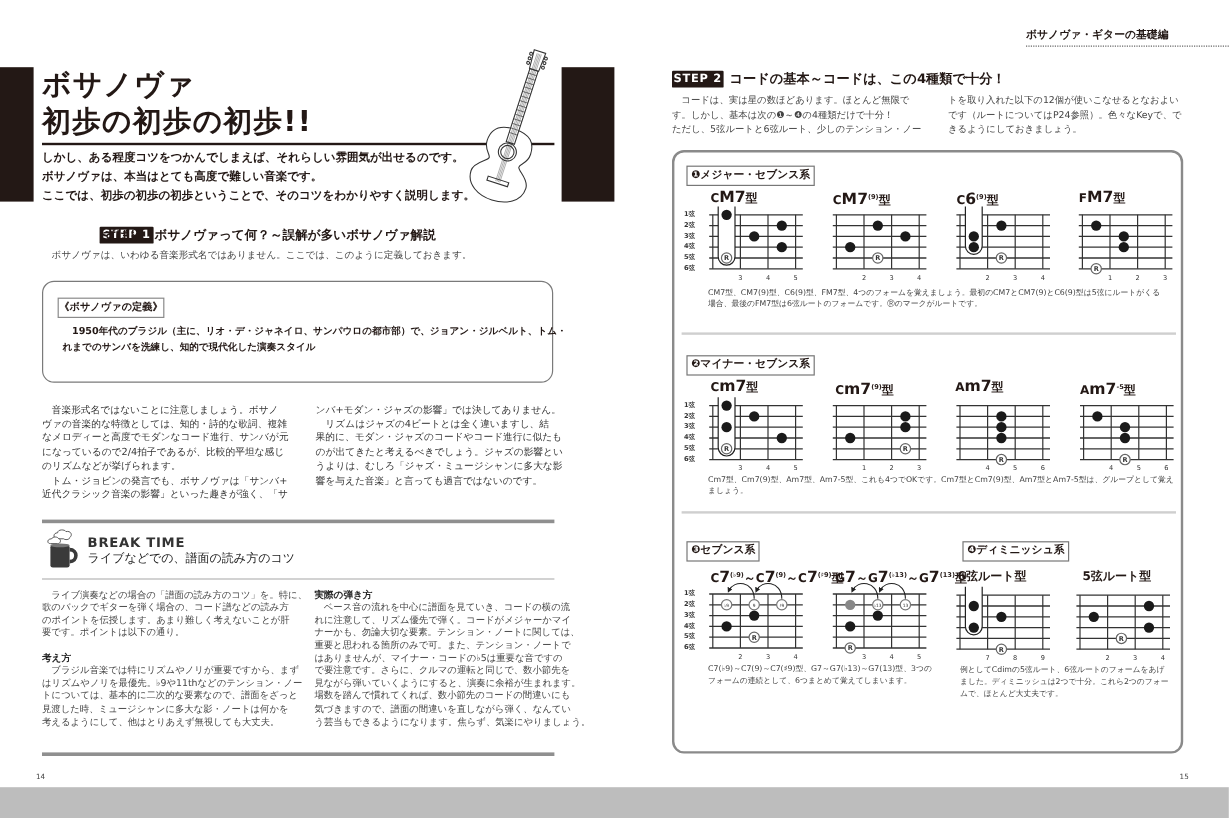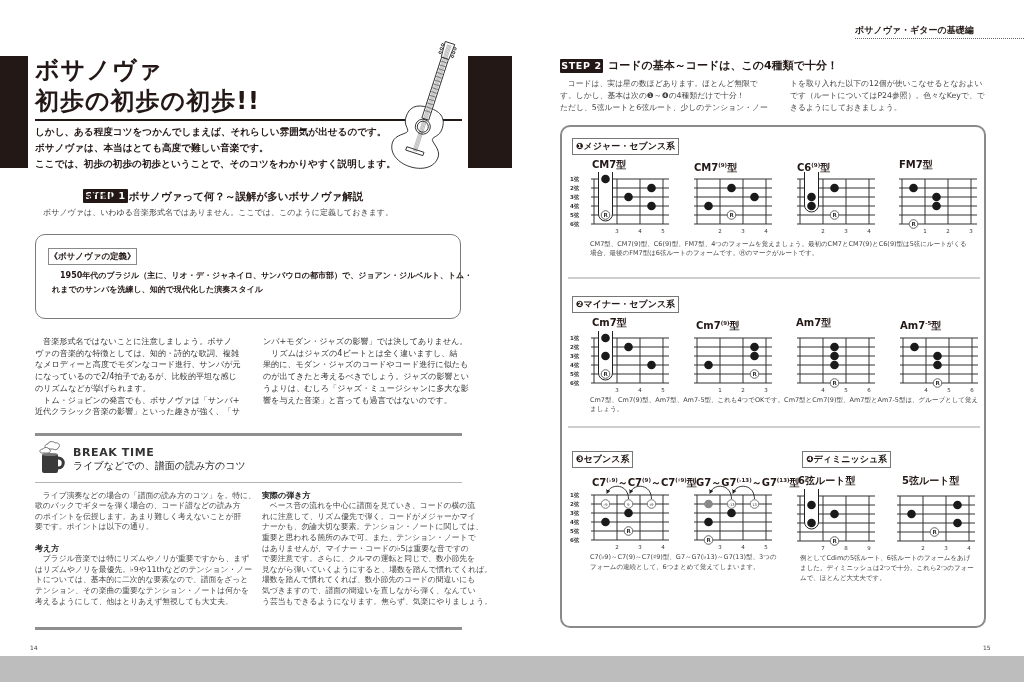--- a/index.html
+++ b/index.html
@@ -26,21 +26,21 @@
   .runhead{position:absolute;left:855px;top:24px;font-size:9px;line-height:12px;font-weight:bold;white-space:nowrap;}
   .dotline{position:absolute;left:855px;top:38px;width:169px;border-top:1px dotted #666;}
   .rintro{font-size:7.8px;line-height:12px;color:#444;}
   .bigbox{position:absolute;left:560px;top:125px;width:422px;height:499px;border:2px solid #8a8a8a;border-radius:10px;}
   .seclabel{position:absolute;height:15px;border:1.5px solid #777;background:#fff;font-size:9px;line-height:15px;
             font-weight:bold;padding:0 3px;white-space:nowrap;}
   .divider{position:absolute;left:568px;width:412px;height:2px;background:#cfcfcf;}
   .strlabels{position:absolute;left:570px;font-size:5.5px;line-height:9px;font-weight:bold;color:#333;}
   .chord{position:absolute;width:100px;height:76px;}
   .ctitle{position:absolute;font-weight:bold;font-size:10px;line-height:12px;white-space:nowrap;}
-  .ctitle .s{font-size:10px;}
+  .ctitle .s{font-size:13px;}
   .ctitle .sup{font-size:5.5px;vertical-align:4px;}
   .caption{position:absolute;font-size:6.5px;color:#444;}
   .band{position:absolute;left:0;top:656px;width:1024px;height:26px;background:#bdbdbd;}
 </style>
 </head>
 <body>
 
 <div>
   <div class="bar" style="left:0;top:56px;width:28px;height:112px;"></div>
   <div class="bar" style="left:468px;top:56px;width:44px;height:112px;"></div>
@@ -121,32 +121,32 @@
       <div class="ln">　ライブ演奏などの場合の「譜面の読み方のコツ」を。特に、</div>
       <div class="ln">歌のバックでギターを弾く場合の、コード譜などの読み方</div>
       <div class="ln">のポイントを伝授します。あまり難しく考えないことが肝</div>
       <div class="ln">要です。ポイントは以下の通り。</div>
     </div>
   <div class="abs brkh" style="left:35px;top:543.7px;">考え方</div>
   <div class="abs brk" style="left:35px;top:554.3px;">
       <div class="ln">　ブラジル音楽では特にリズムやノリが重要ですから、まず</div>
       <div class="ln">はリズムやノリを最優先。♭9や11thなどのテンション・ノー</div>
       <div class="ln">トについては、基本的に二次的な要素なので、譜面をざっと</div>
-      <div class="ln">テンション、その楽曲の重要なテンション・ノートは何かを</div>
+      <div class="ln">見渡した時、ミュージシャンに多大な影・ノートは何かを</div>
       <div class="ln">考えるようにして、他はとりあえず無視しても大丈夫。</div>
     </div>
   <div class="abs brkh" style="left:262px;top:490.7px;">実際の弾き方</div>
   <div class="abs brk" style="left:262px;top:501.3px;">
       <div class="ln">　ベース音の流れを中心に譜面を見ていき、コードの横の流</div>
       <div class="ln">れに注意して、リズム優先で弾く。コードがメジャーかマイ</div>
       <div class="ln">ナーかも、勿論大切な要素。テンション・ノートに関しては、</div>
       <div class="ln">重要と思われる箇所のみで可。また、テンション・ノートで</div>
       <div class="ln">はありませんが、マイナー・コードの♭5は重要な音ですの</div>
       <div class="ln">で要注意です。さらに、クルマの運転と同じで、数小節先を</div>
-      <div class="ln">見ながら弾いていくようにすると、場数を踏んで慣れてくれば。</div>
+      <div class="ln">見ながら弾いていくようにすると、演奏に余裕が生まれます。</div>
       <div class="ln">場数を踏んで慣れてくれば、数小節先のコードの間違いにも</div>
       <div class="ln">気づきますので、譜面の間違いを直しながら弾く、なんてい</div>
       <div class="ln">う芸当もできるようになります。焦らず、気楽にやりましょう。</div>
     </div>
   <div class="rule" style="left:35px;top:627px;width:427px;height:3px;background:#8f8f8f;"></div>
 
   <div class="pageno" style="left:30px;">14</div>
 </div>
 
 <div>

